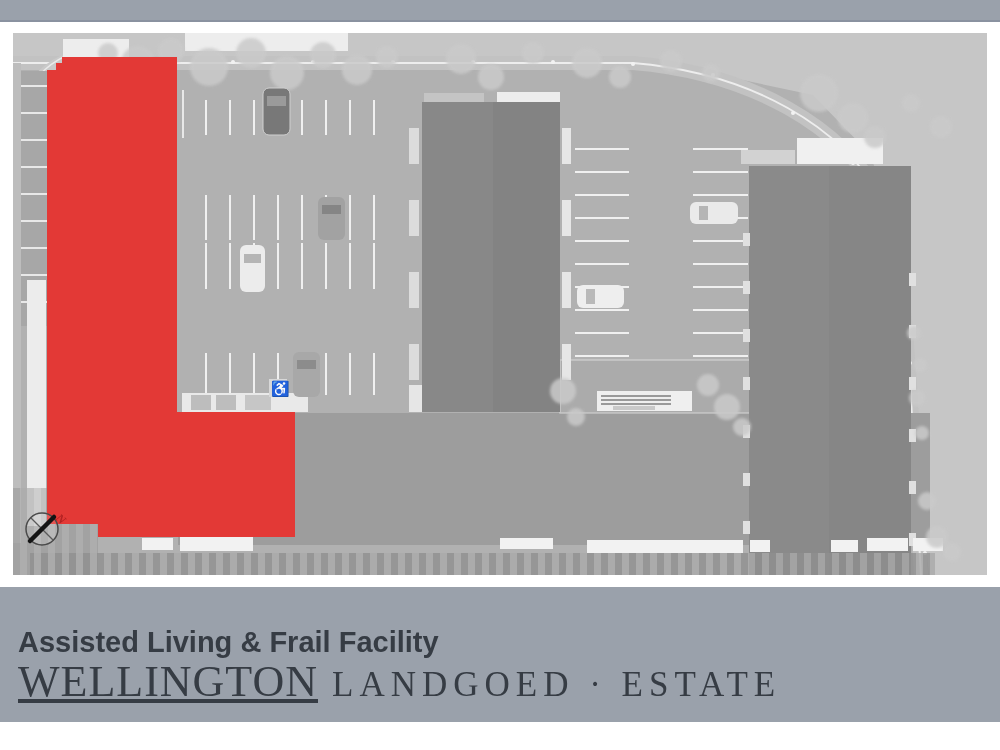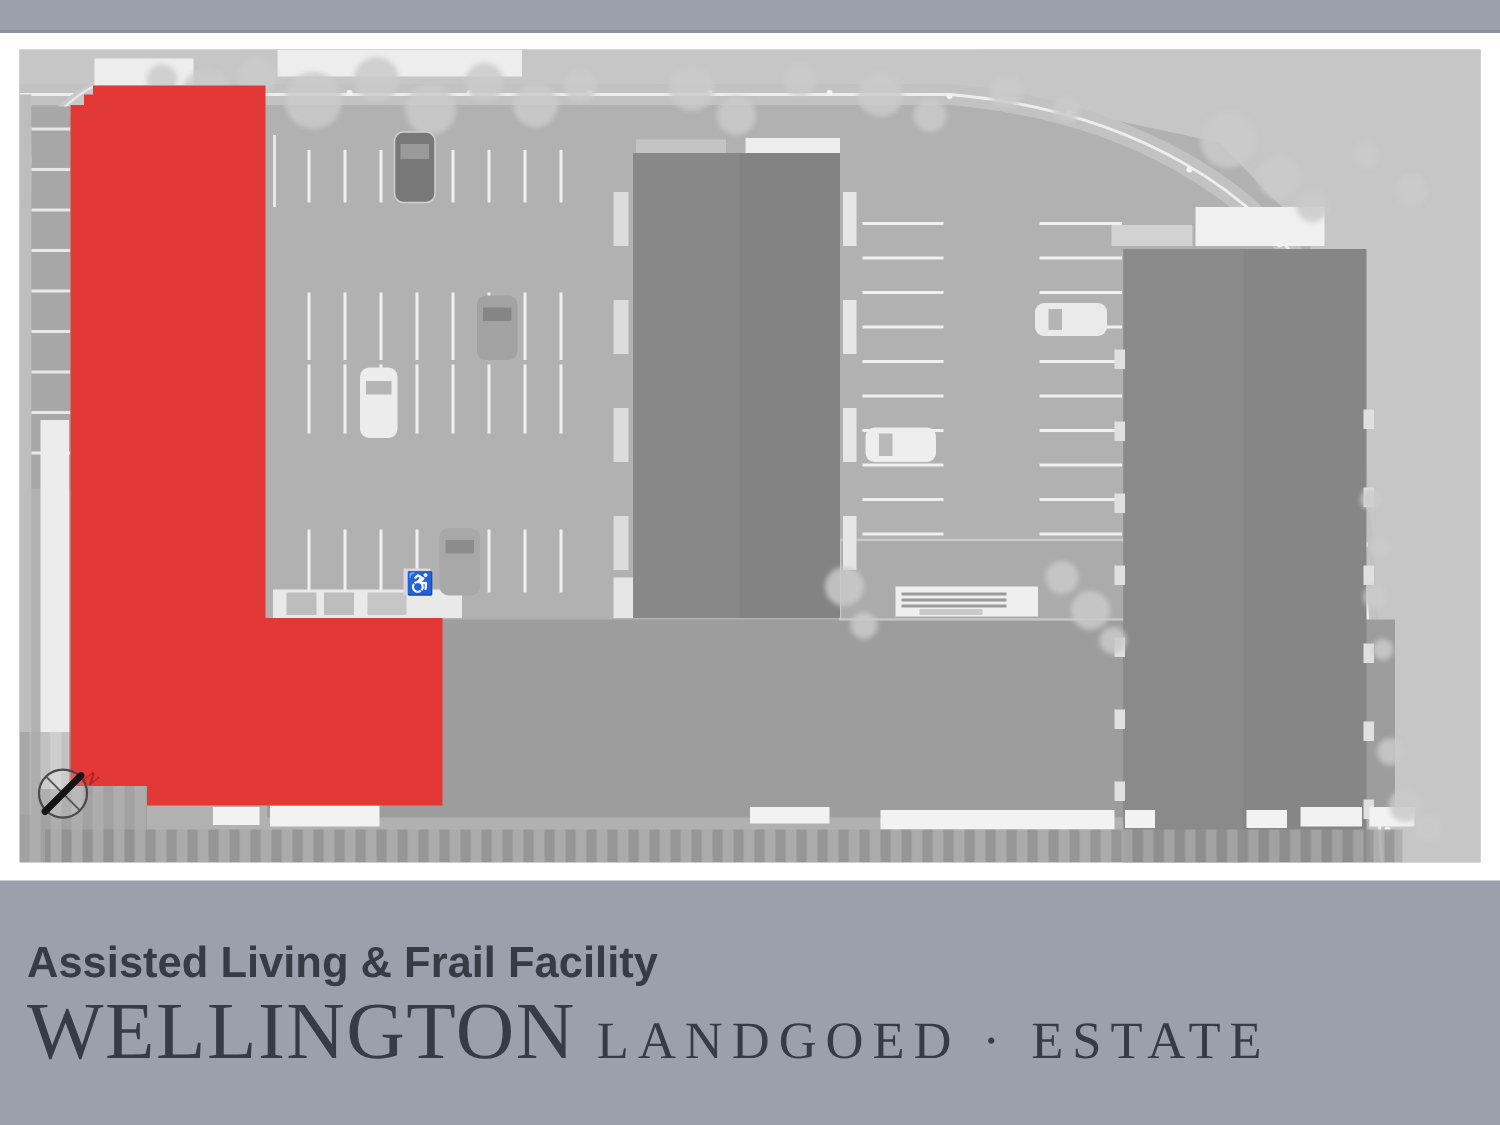--- a/index.html
+++ b/index.html
@@ -16,35 +16,36 @@
     position:absolute;left:13px;top:33px;width:974px;height:542px;
     background:#b1b1b1;overflow:hidden;
   }
   .plan-wrap svg{display:block;}
   .plan-caption{
     position:absolute;left:15px;top:516px;
     font-size:21px;font-weight:700;letter-spacing:.3px;
     color:var(--color-caption_text,#3b3b3d);white-space:nowrap;
   }
   .band-bottom{
-    position:absolute;left:0;top:587px;width:1000px;height:163px;
+    position:absolute;left:0;top:587px;width:1000px;height:135px;
     background:var(--color-band,#9aa1ab);
     box-sizing:border-box;padding:40px 0 0 18px;
   }
   .subtitle{
     font-size:29px;font-weight:700;line-height:1.05;
     color:var(--color-footer_text,#363c44);
   }
   .brand-line{
     display:flex;align-items:baseline;gap:14px;margin-top:3px;
     color:var(--color-footer_text,#363c44);
   }
   .brand-primary{
-    font-family:"Liberation Serif",serif;font-size:54px;line-height:1;
+    font-family:"Liberation Serif",serif;font-size:44px;line-height:1;
     letter-spacing:1px;
+    text-decoration:underline;
   }
   .brand-secondary{
     font-family:"Liberation Serif",serif;font-size:35px;line-height:1;
     letter-spacing:6px;
   }
   .hl{fill:var(--color-highlight,#e33936);}
   .ntext{
     fill:var(--color-compass_north,#b22222);
     font:italic 700 12px "Liberation Serif",serif;
   }

